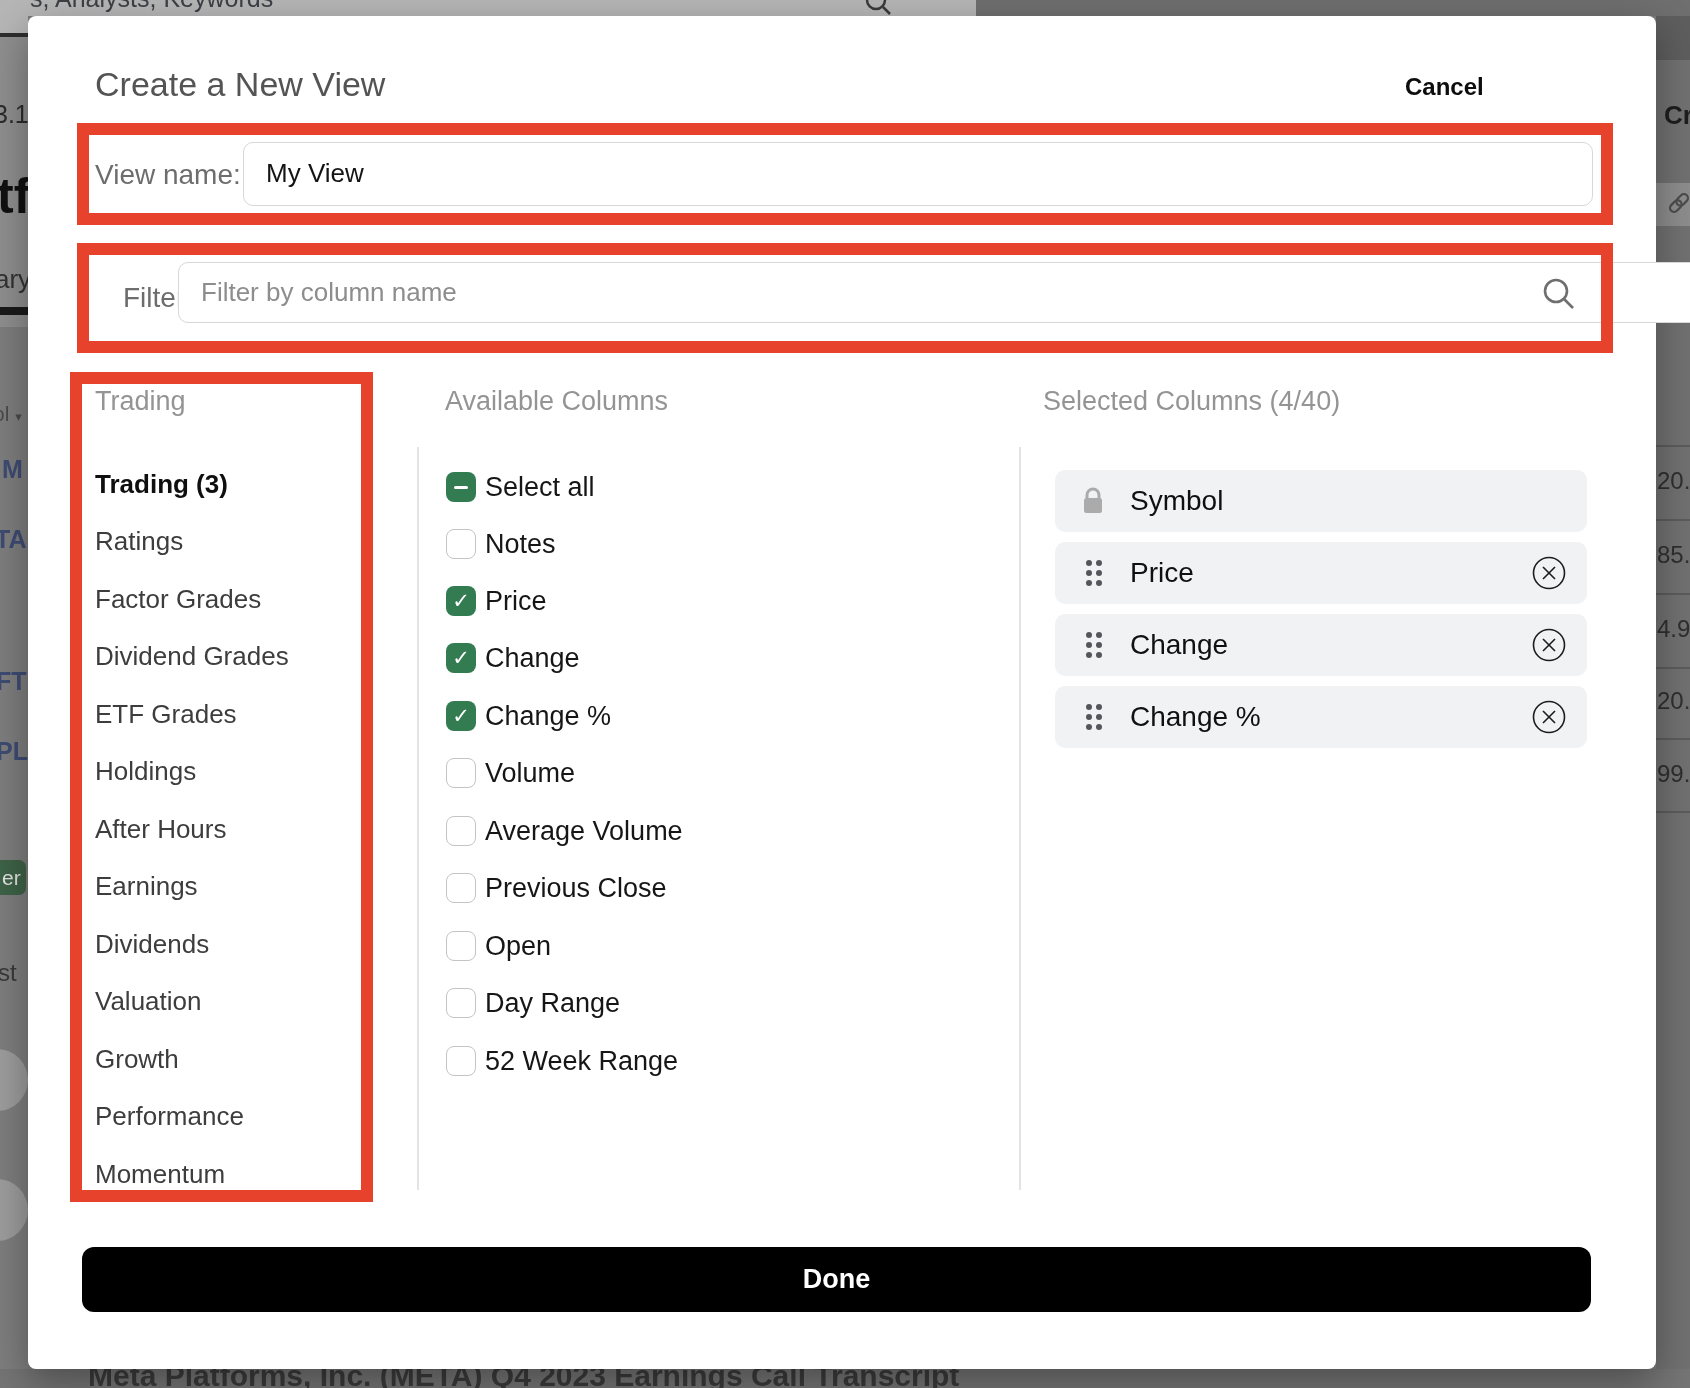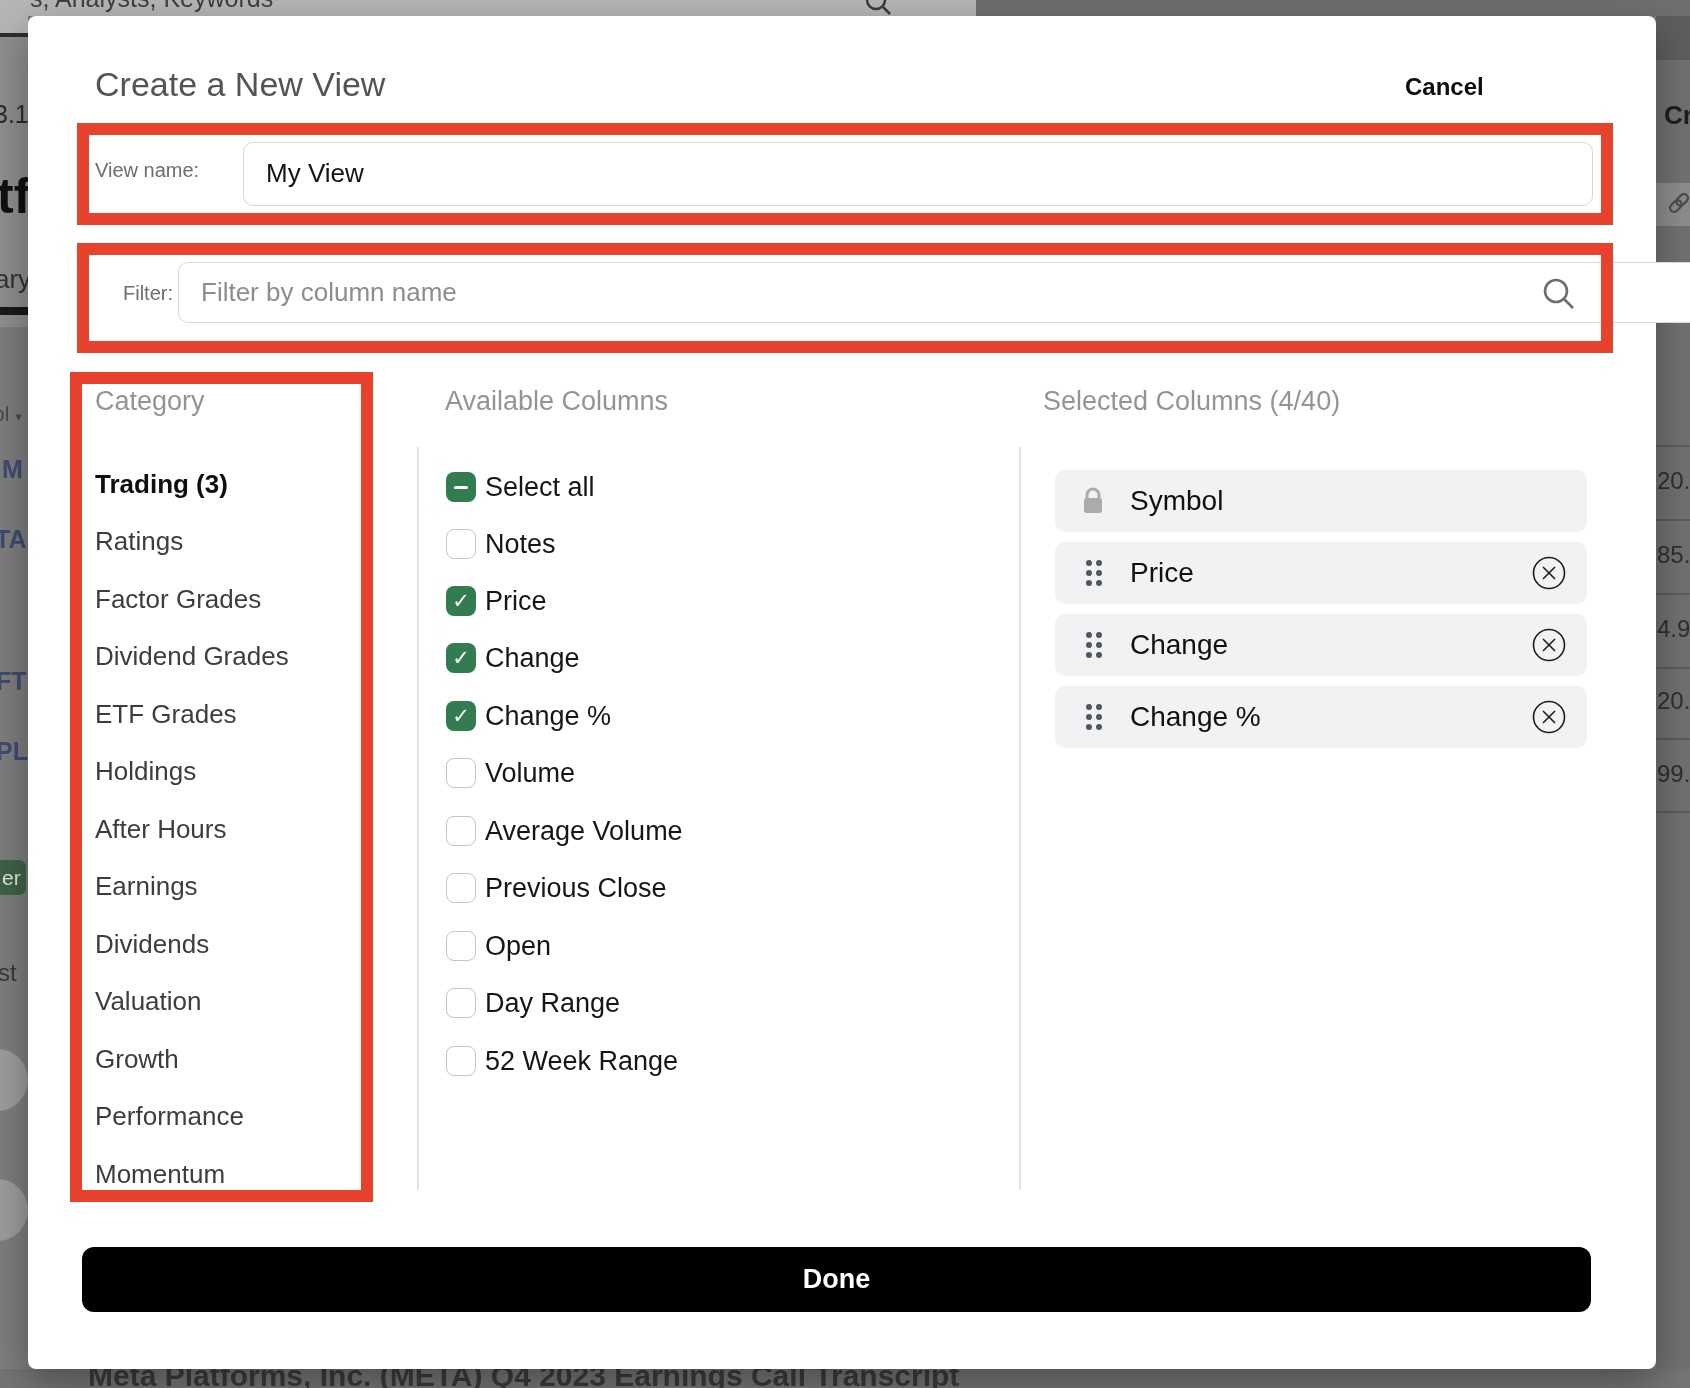--- a/index.html
+++ b/index.html
@@ -39,21 +39,21 @@
 
   .bottomstrip{left:0;top:1369px;width:1690px;height:19px;background:#757575;}
   .headline{position:absolute;left:88px;top:-10px;font-size:30px;font-weight:600;color:#3b3b3b;white-space:nowrap;}
 
   
   .modal{left:28px;top:16px;width:1628px;height:1353px;background:#fff;border-radius:8px;
          box-shadow:0 14px 40px rgba(0,0,0,.35);}
   .modal-title{position:absolute;left:67px;top:49px;font-size:34px;color:#545454;}
   .cancel{position:absolute;left:1377px;top:57px;width:187px;text-align:left;font-size:24px;font-weight:bold;color:#0d0d0d;cursor:pointer;}
 
-  .field-label{position:absolute;font-size:20px;color:#6d6d6d;}
+  .field-label{position:absolute;font-size:28px;color:#6d6d6d;}
   .tinput{position:absolute;background:#fff;border:1.5px solid #d8d8d8;border-radius:10px;box-sizing:border-box;}
   .tinput .val{position:absolute;left:22px;top:0;font-size:26px;color:#141414;white-space:nowrap;}
   .tinput .ph{color:#8d8d8d;}
   .mag{position:absolute;}
 
   .heading{position:absolute;top:370px;font-size:27px;color:#949494;white-space:nowrap;}
 
   .cat-item{position:absolute;left:67px;height:32px;line-height:32px;font-size:26px;color:#3d3d3d;white-space:nowrap;cursor:pointer;}
   .cat-item[data-state="active"]{font-weight:bold;color:#0f0f0f;}
 
@@ -152,21 +152,21 @@
 
     <div class="field-label" style="left:67px;top:266px;margin-left:28px;">Filter:</div>
     <div class="tinput" style="left:150px;top:246px;width:1629px;height:61px;">
       <span class="val ph" style="line-height:58px;">Filter by column name</span>
       <svg class="mag" style="left:1362px;top:13px;" width="36" height="36" viewBox="0 0 36 36">
         <circle cx="15" cy="15" r="11" fill="none" stroke="#6f6f6f" stroke-width="2.6"></circle>
         <line x1="23.5" y1="23.5" x2="32" y2="32" stroke="#6f6f6f" stroke-width="2.6"></line>
       </svg>
     </div>
 
-    <div class="heading" style="left:67px;">Category</div>
+    <div class="heading" style="left:67px;">Trading</div>
     <div class="heading" style="left:417px;">Available Columns</div>
     <div class="heading" style="left:1015px;">Selected Columns (4/40)</div>
 
     <div class="cat-item" style="top:452px;" data-state="active">Trading (3)</div>
     <div class="cat-item" style="top:509px;" data-state="normal">Ratings</div>
     <div class="cat-item" style="top:567px;" data-state="normal">Factor Grades</div>
     <div class="cat-item" style="top:624px;text-align:right;" data-state="normal">Dividend Grades</div>
     <div class="cat-item" style="top:682px;" data-state="normal">ETF Grades</div>
     <div class="cat-item" style="top:739px;" data-state="normal">Holdings</div>
     <div class="cat-item" style="top:797px;" data-state="normal">After Hours</div>

